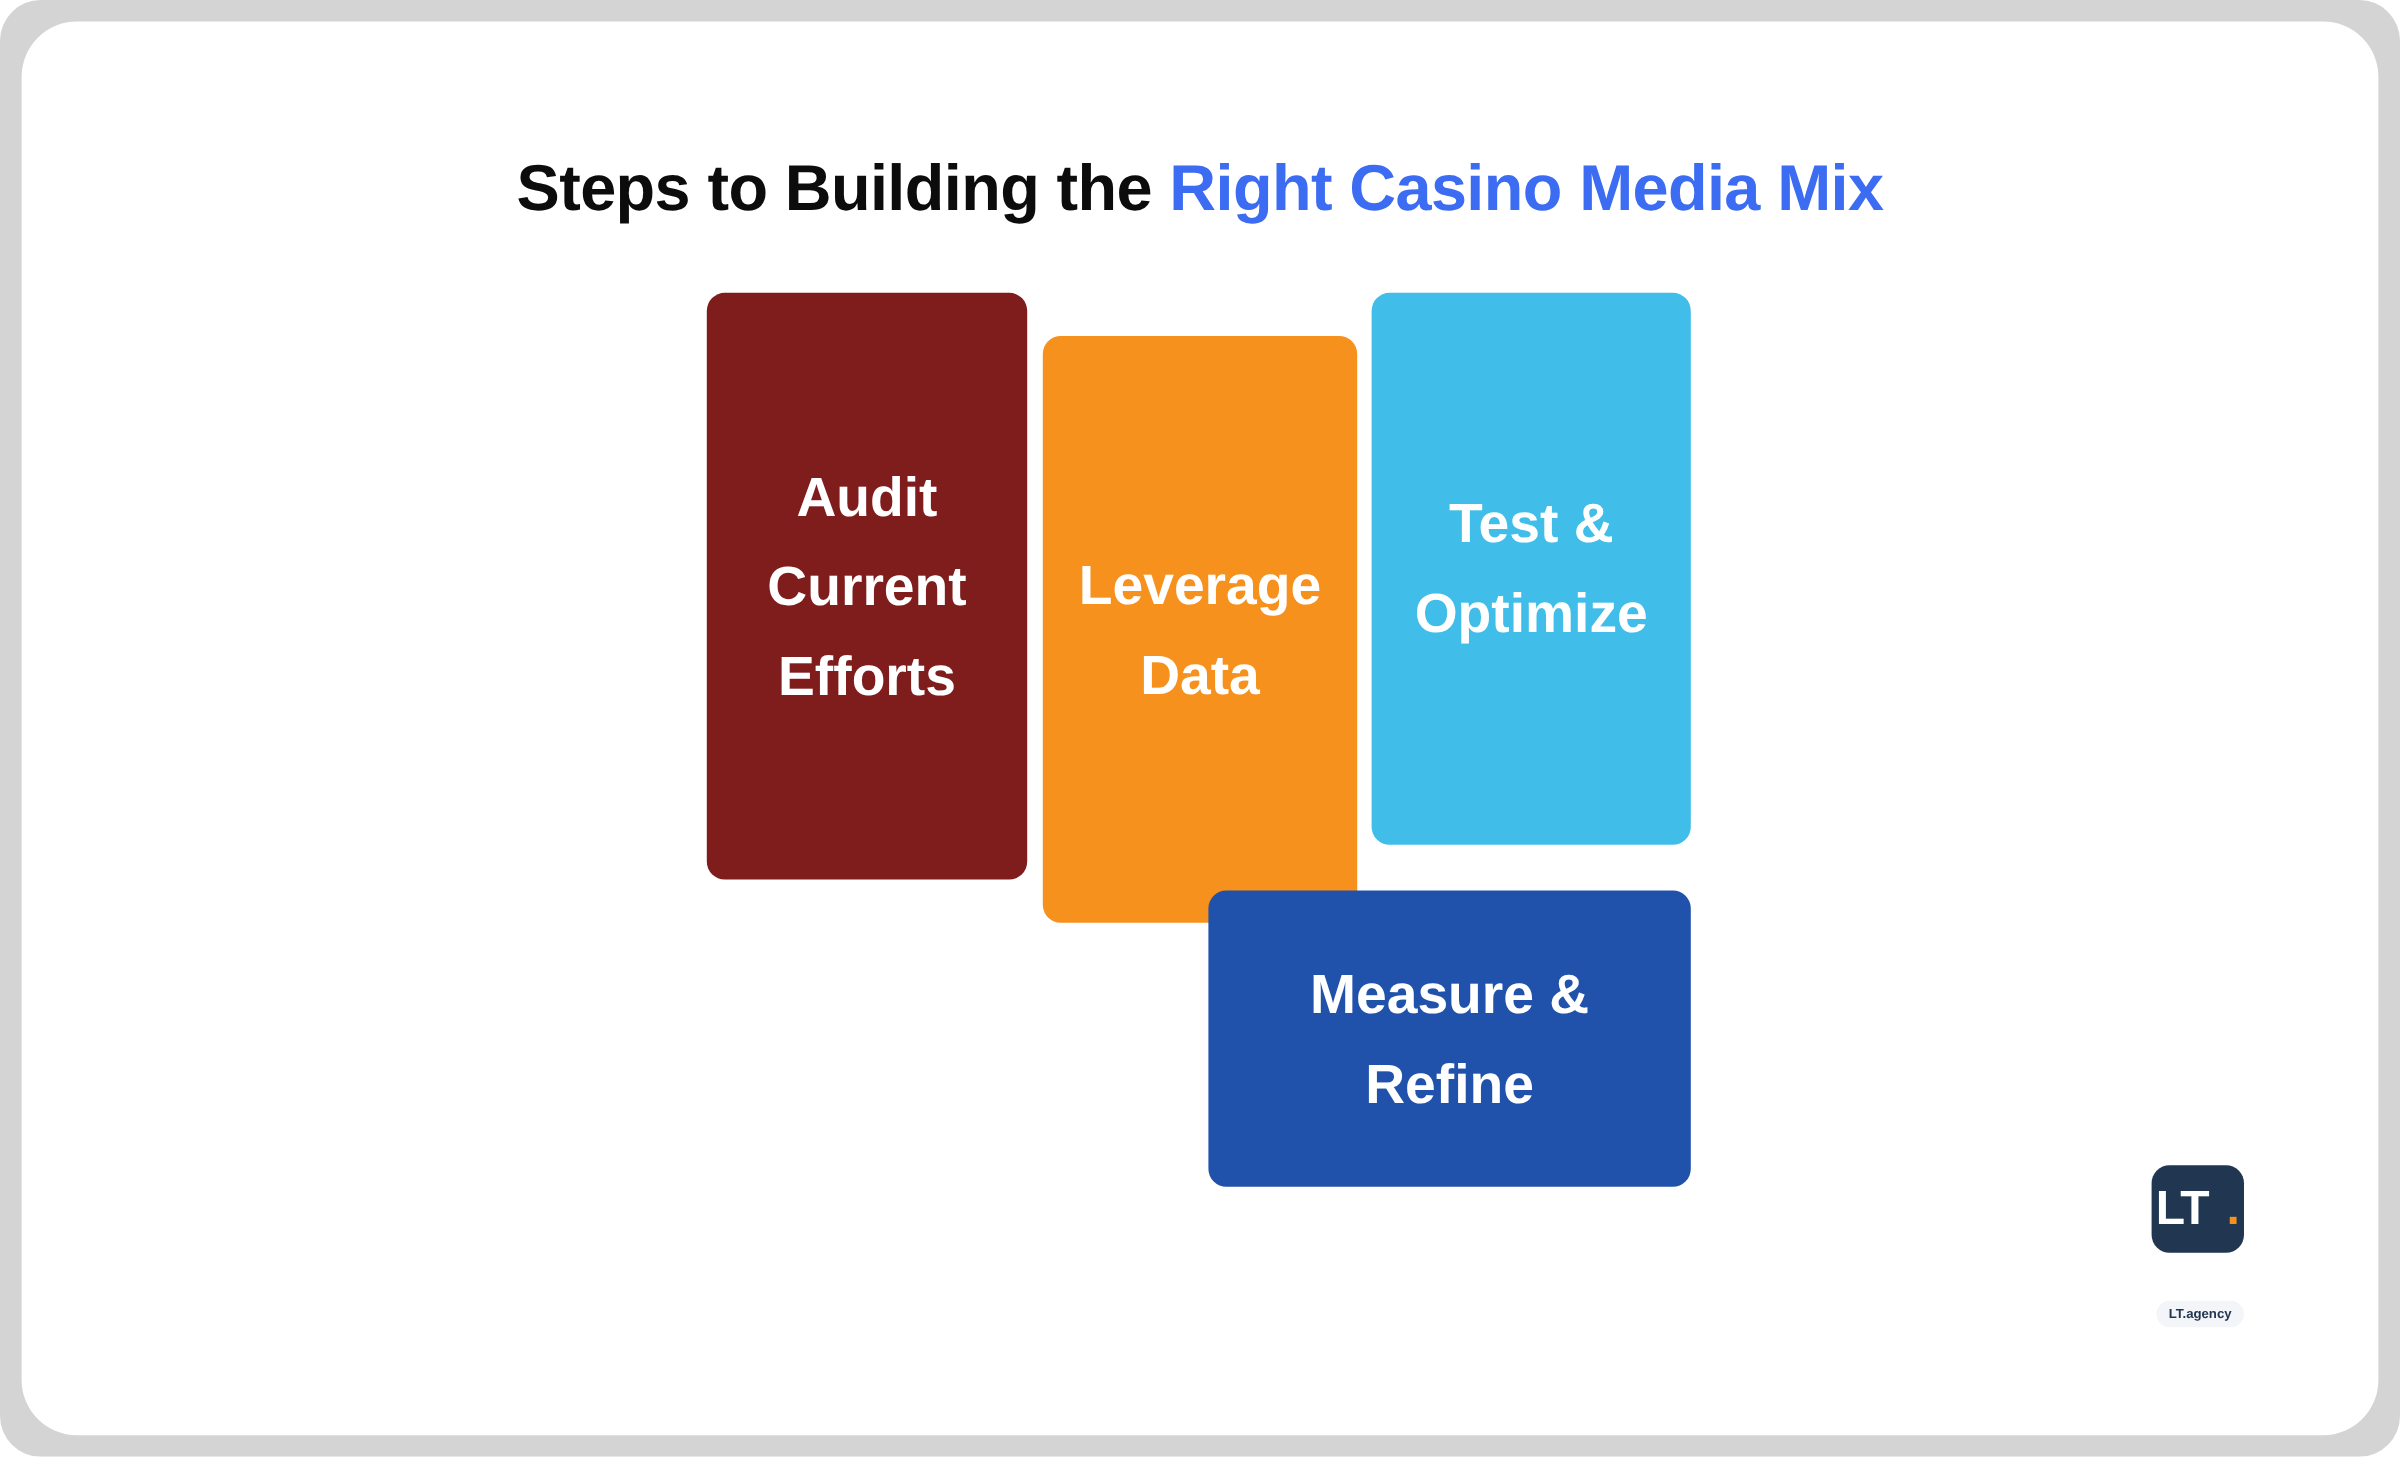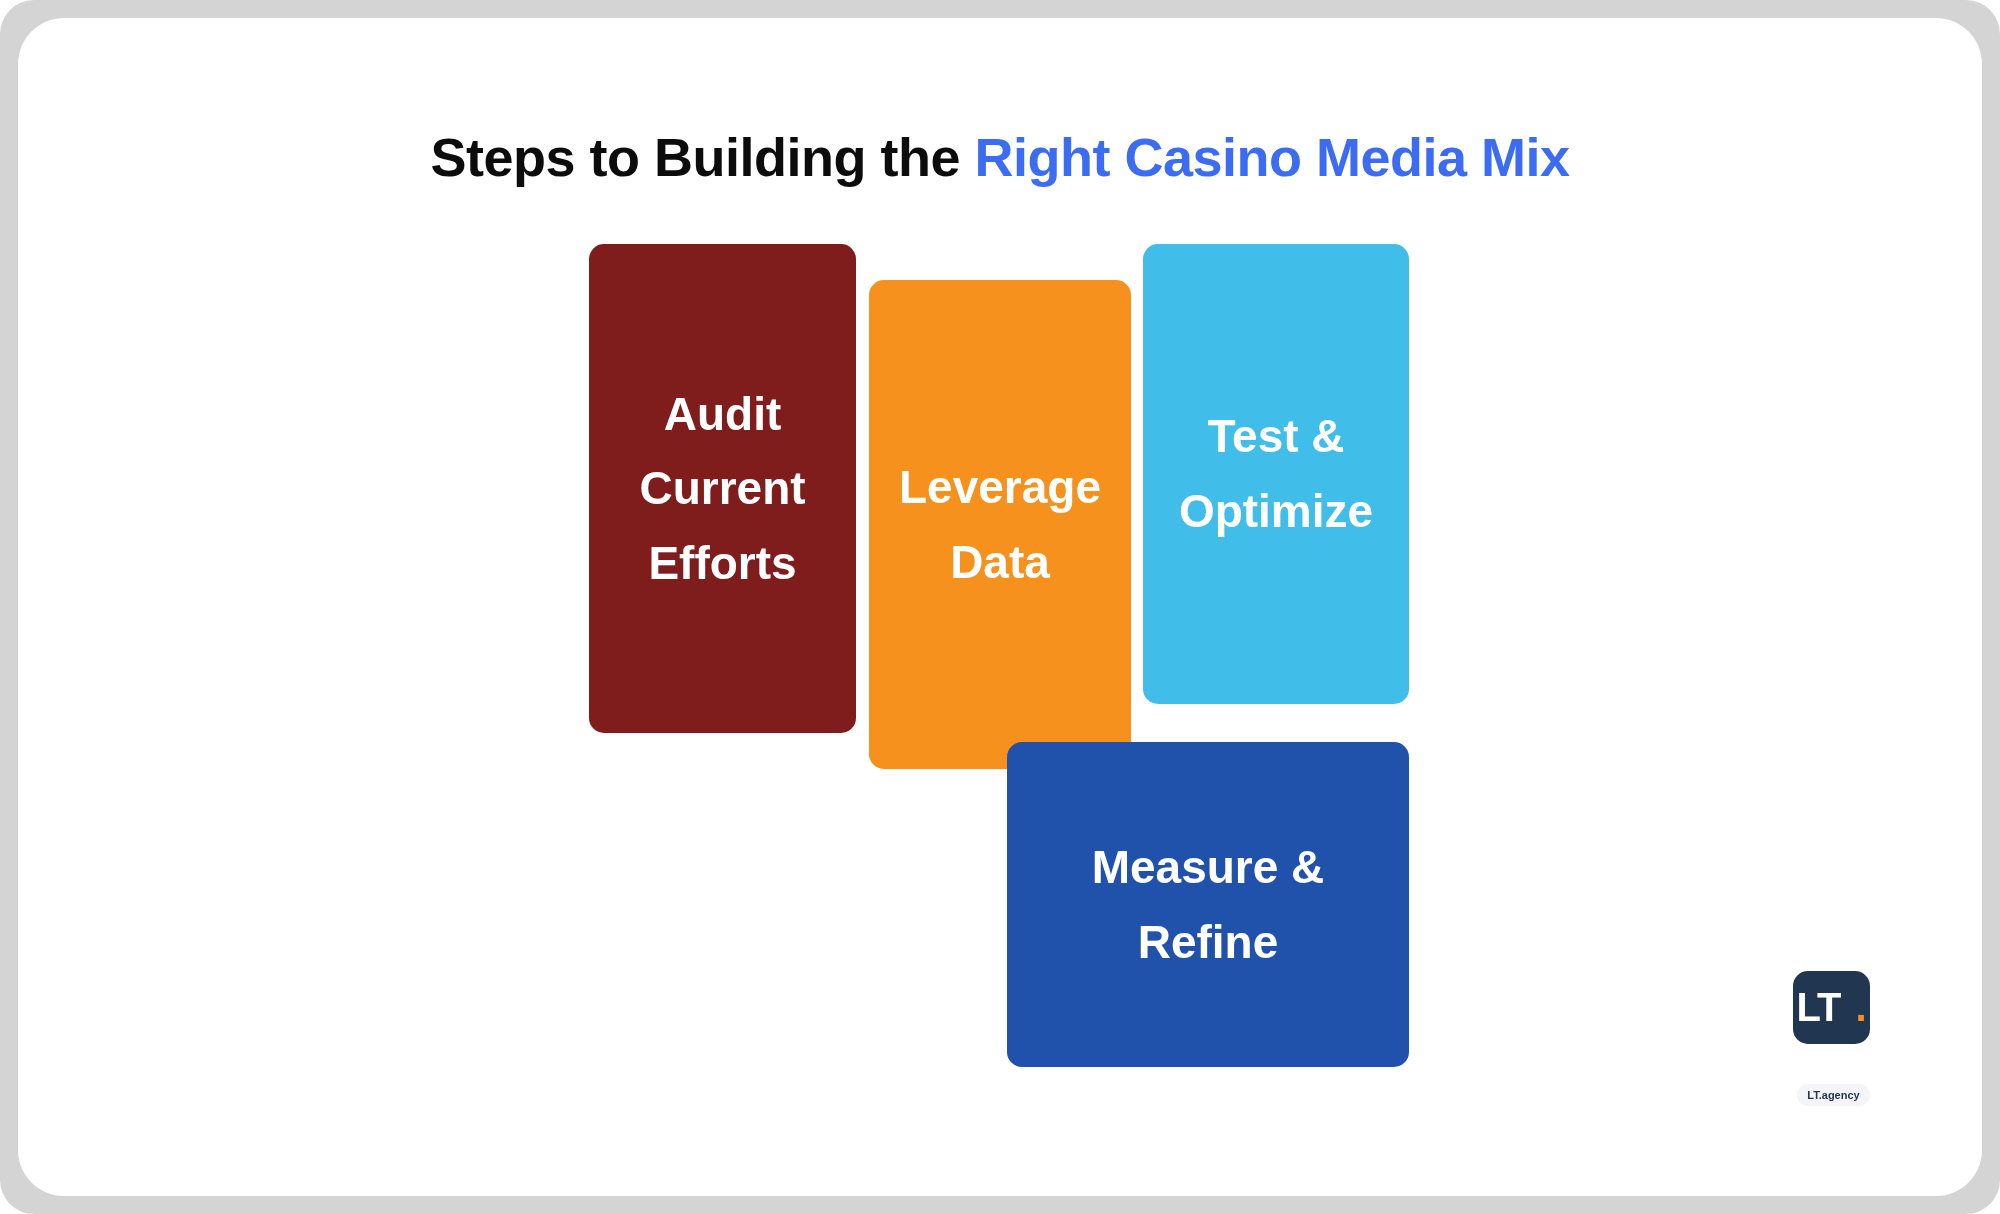--- a/index.html
+++ b/index.html
@@ -11,21 +11,21 @@
   .title { position:absolute; left:0; top:126px; width:100%; text-align:center;
            font-size:54px; font-weight:700; color:#0c0c0c; letter-spacing:-0.5px; }
 
   .step-box { position:absolute; border-radius:15px; display:flex; align-items:center;
               justify-content:center; text-align:center; color:#ffffff; font-weight:700;
               font-size:46px; line-height:1.62; padding:0 18px; }
   .box-1 { left:589px;  top:244px; width:267px; height:489px; }
   .box-2 { left:869px;  top:244px; width:262px; height:489px;margin-top:36px; }
   .box-3 { left:1143px; top:244px; width:266px; height:460px; }
   .box-4 { left:589px;  top:742px; width:406px; height:325px; padding:0 30px; }
-  .box-5 { left:1007px; top:742px; width:402px; height:325px; padding:0 42px; }
+  .box-5 { left:1007px; top:742px; width:402px; height:247px; padding:0 42px; }
 
   .logo-square { position:absolute; left:1793px; top:971px; width:77px; height:73px;
                  border-radius:15px; display:flex; align-items:center; justify-content:center;gap:15px; }
   .logo-text { color:#ffffff; font-weight:700; font-size:40px; letter-spacing:-1px; }
   .logo-dot  { font-weight:700; font-size:40px; }
   .logo-badge { position:absolute; left:1797px; top:1056px; width:73px; height:22px;
                 border-radius:11px; background:#f4f5f8; display:flex; align-items:center;
                 justify-content:center; font-size:11px; font-weight:700; color:#213650;margin-top:28px; }
 </style>
 </head>

